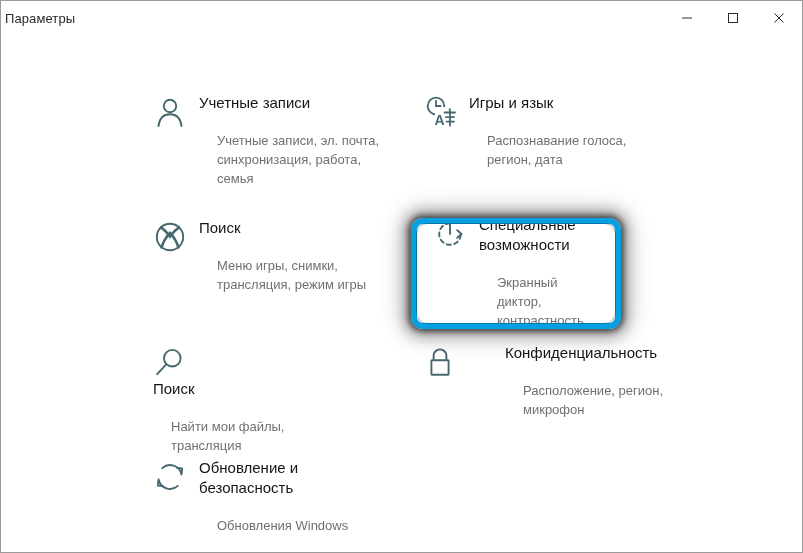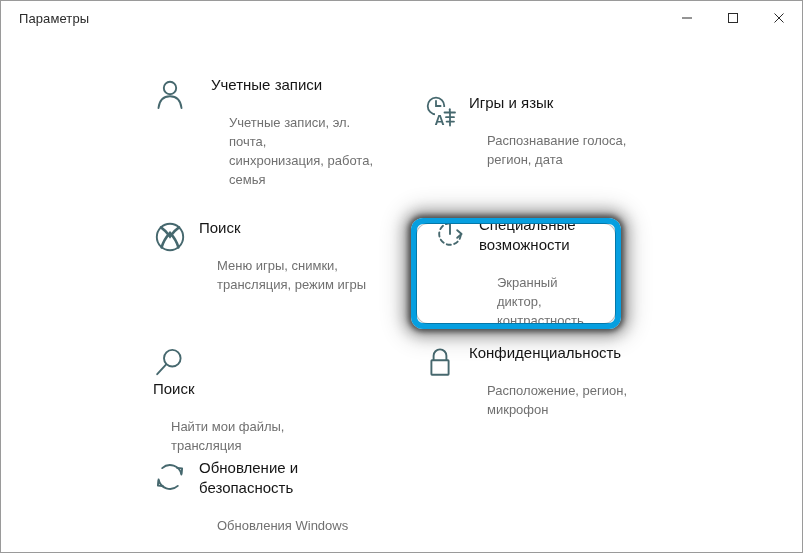--- a/index.html
+++ b/index.html
@@ -25,21 +25,21 @@
   .titlebar {
     position: relative;
     height: 42px;
     background: #ffffff;
     display: flex;
     align-items: flex-start;
   }
   .titlebar-text {
     font-size: 13px;
     color: #2b2b2b;
-    padding: 10px 0 0 18px;
+    padding: 10px 0 0 4px;
     letter-spacing: .1px;
     white-space: nowrap;
   }
   .winbuttons {
     position: absolute;
     top: 0;
     right: 0;
     display: flex;
     height: 33px;
   }
@@ -147,21 +147,21 @@
             <line x1="1.5" y1="1.5" x2="10.5" y2="10.5" stroke="#2b2b2b" stroke-width="1"></line>
             <line x1="10.5" y1="1.5" x2="1.5" y2="10.5" stroke="#2b2b2b" stroke-width="1"></line>
           </svg>
         </span>
       </button>
     </div>
   </div>
 
   <div class="grid">
 
-    <div class="tile" style="left:152px; top:32px; width:250px;gap:12px;">
+    <div class="tile" style="left:152px; top:50px; width:250px;">
       <div class="tile-icon">
         <svg width="34" height="34" viewBox="0 0 34 34">
           <circle cx="17" cy="11" r="6.2" fill="none" stroke="#46686e" stroke-width="1.9"></circle>
           <path d="M5.5 31 C6.5 22.5 11.5 19.3 17 19.3 C22.5 19.3 27.5 22.5 28.5 31" fill="none" stroke="#46686e" stroke-width="1.9" stroke-linecap="round"></path>
         </svg>
       </div>
       <div class="tile-text">
         <p class="tile-title">Учетные записи</p>
         <p class="tile-sub">Учетные записи, эл. почта,
 синхронизация, работа, семья</p>
@@ -235,21 +235,21 @@
           <line x1="13.2" y1="19.3" x2="4.2" y2="29.2" stroke="#46686e" stroke-width="1.9" stroke-linecap="round"></line>
         </svg>
       </div>
       <div class="tile-text">
         <p class="tile-title">Поиск</p>
         <p class="tile-sub">Найти мои файлы,
 трансляция</p>
       </div>
     </div>
 
-    <div class="tile" style="left:422px; top:300px; width:260px;">
+    <div class="tile" style="left:422px; top:300px; width:260px;gap:36px;">
       <div class="tile-icon">
         <svg width="34" height="34" viewBox="0 0 34 34">
           <path d="M10.6 15.3 V10.8 A6.4 6.4 0 0 1 23.4 10.8 V15.3" fill="none" stroke="#46686e" stroke-width="1.9"></path>
           <rect x="8.4" y="15.3" width="17.2" height="14.4" rx="0.6" fill="none" stroke="#46686e" stroke-width="1.9"></rect>
         </svg>
       </div>
       <div class="tile-text">
         <p class="tile-title">Конфиденциальность</p>
         <p class="tile-sub">Расположение, регион,
 микрофон</p>

